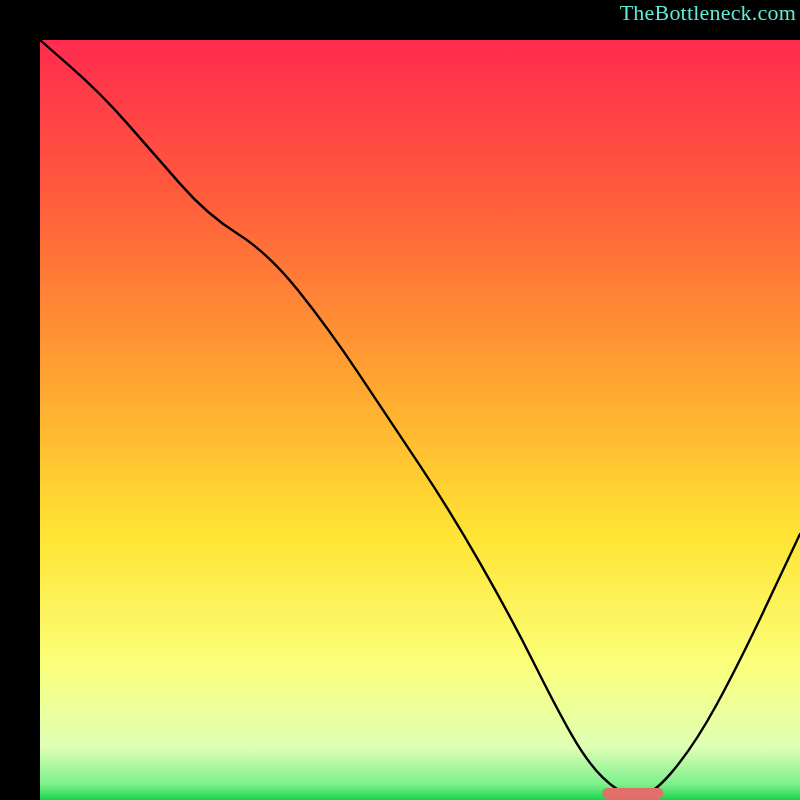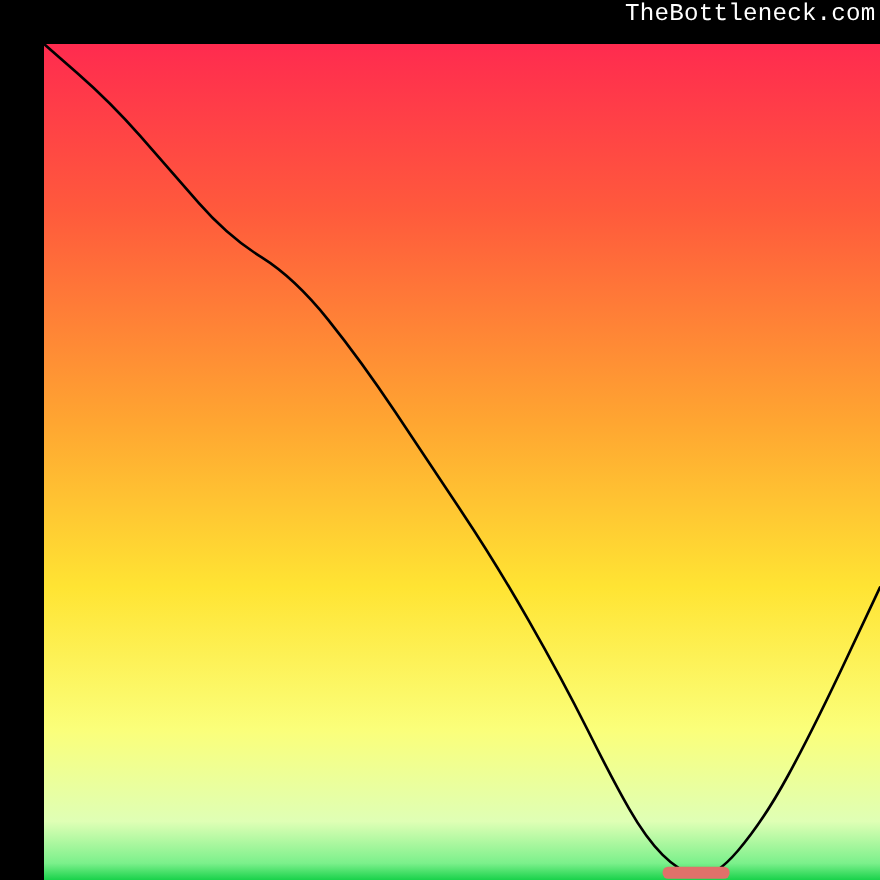--- a/index.html
+++ b/index.html
@@ -22,24 +22,24 @@
     position: absolute;
     left: 20px;
     top: 20px;
     width: 760px;
     height: 760px;
   }
   .watermark {
     position: absolute;
     top: 0px;
     right: 4px;
-    font-family: Liberation Mono, monospace;
+    font-family: Liberation Serif, serif;
     font-size: 22px;
     font-weight: 500;
-    color: #ffffff;
+    color: #5eead4;
     letter-spacing: 0.2px;
   }
 </style>
 </head>
 <body>
 
 <div class="frame">
 
   <svg class="plot-area" viewBox="0 0 760 760" preserveAspectRatio="none">
     <defs>

